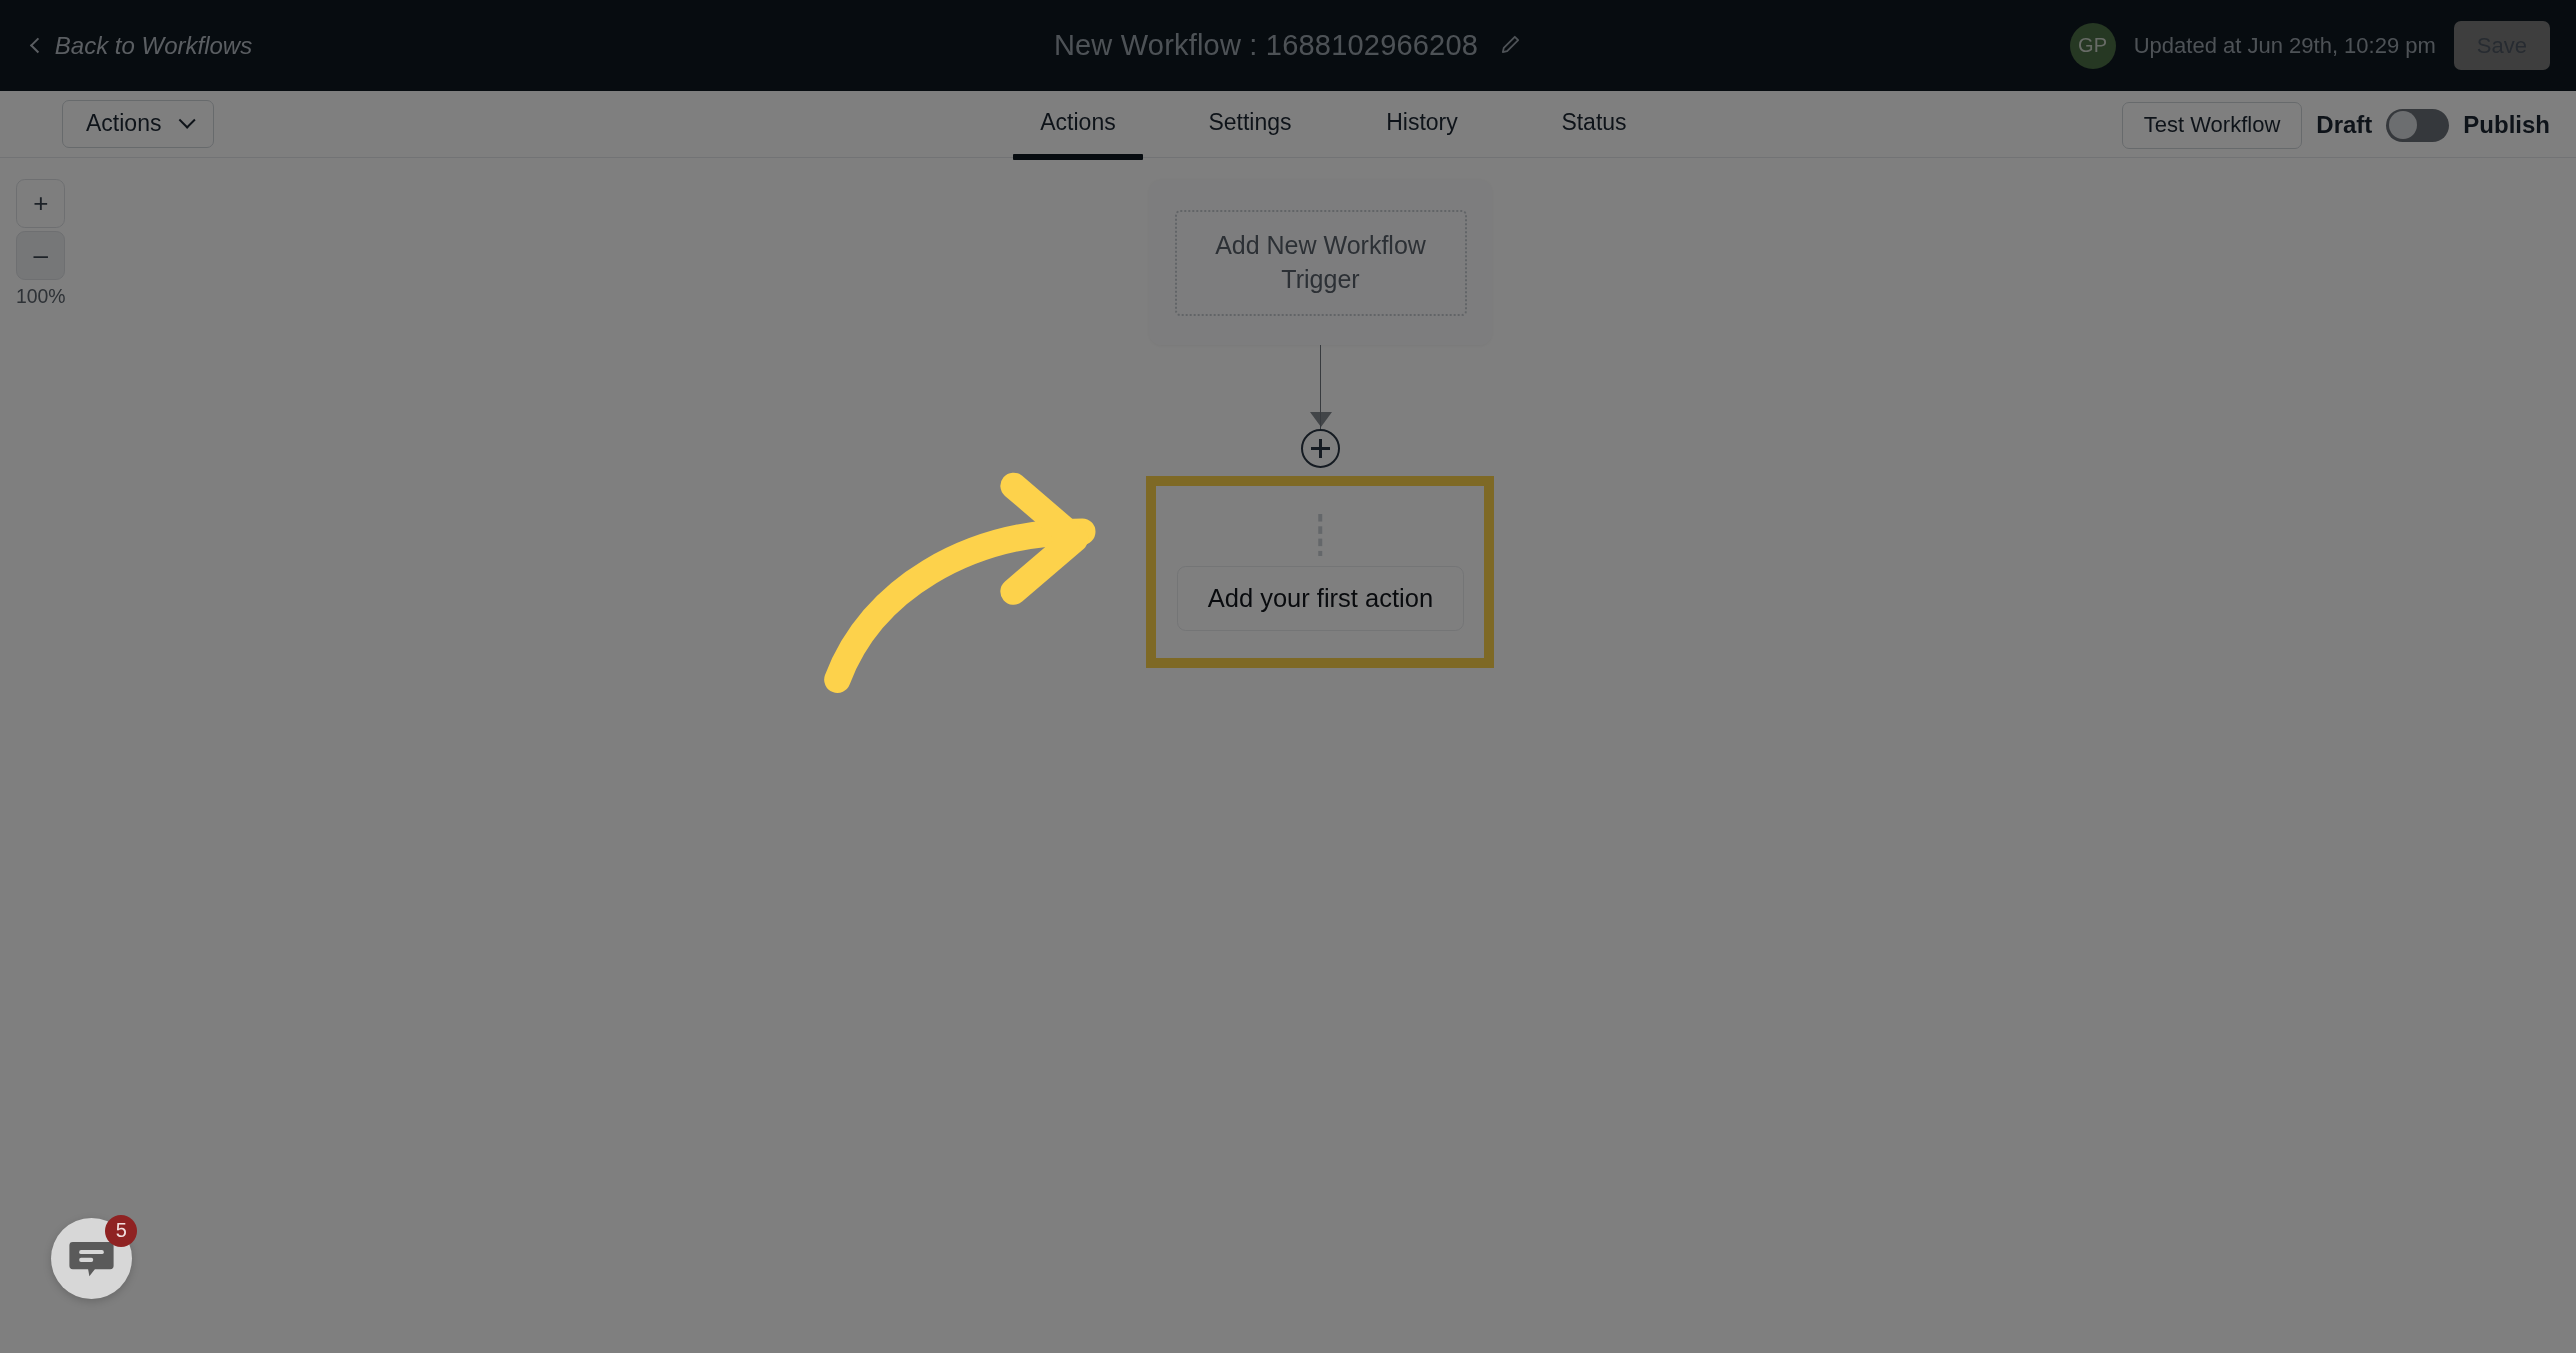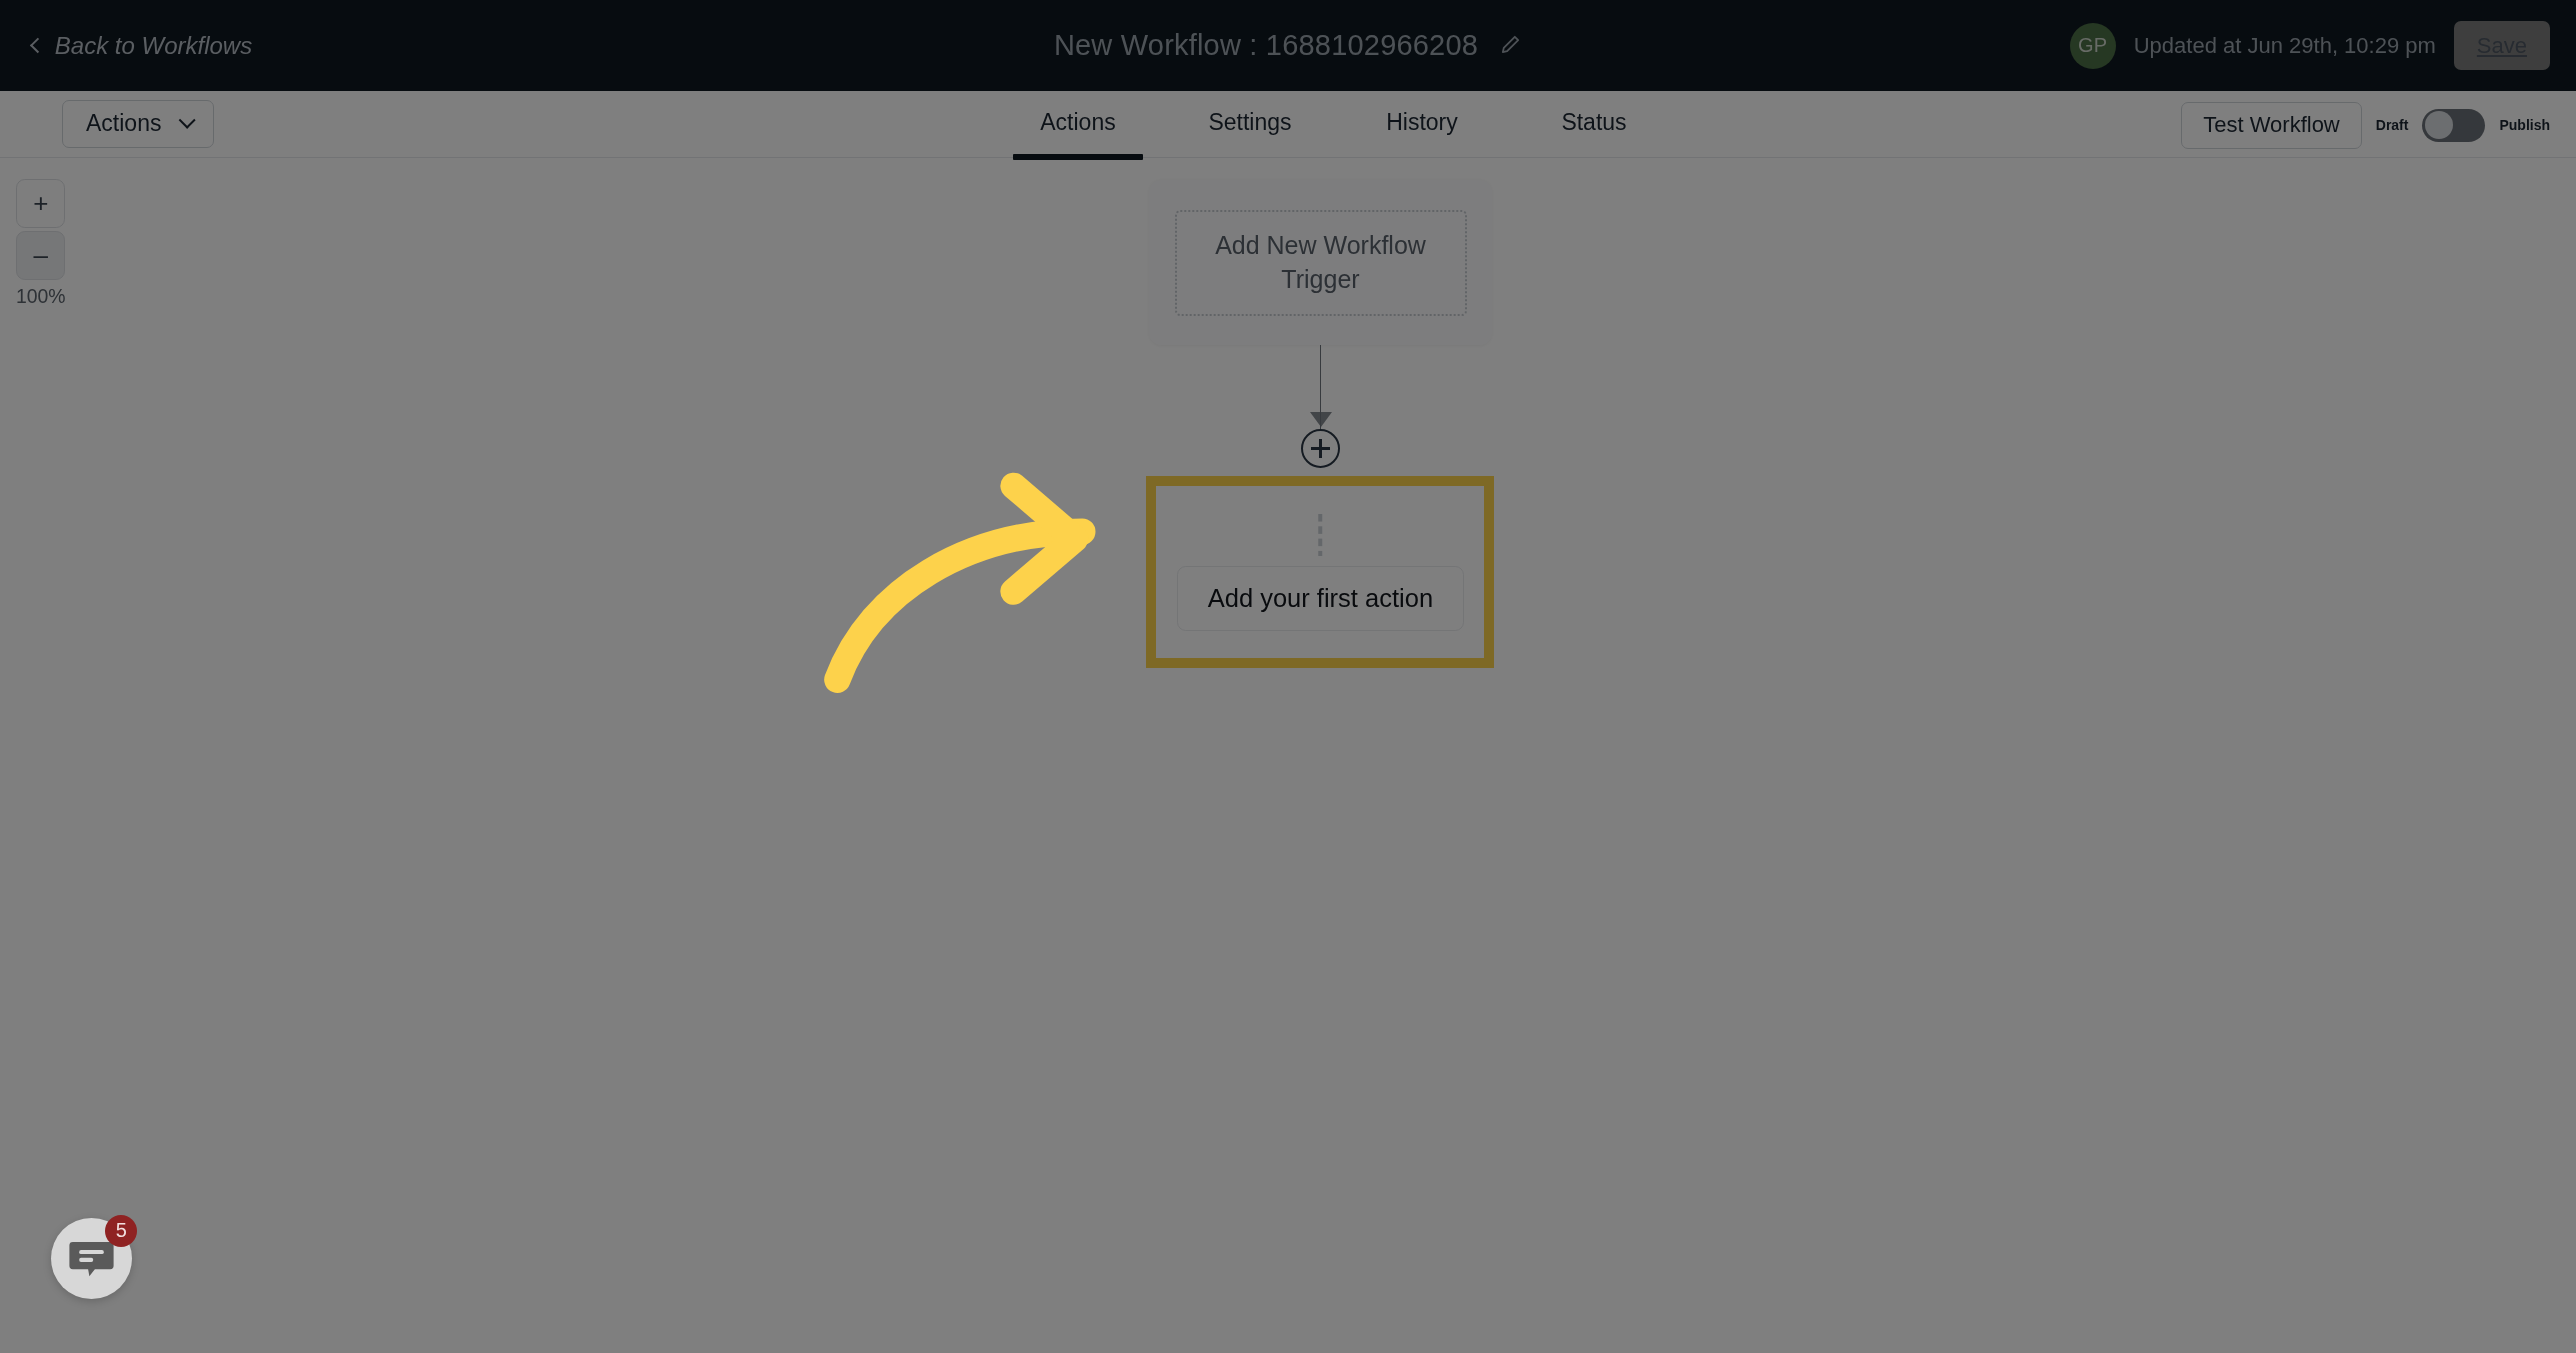--- a/index.html
+++ b/index.html
@@ -90,21 +90,20 @@
   }
   .save-btn {
     background: #7d7d7d;
     color: #4e5762;
     border: none;
     border-radius: 7px;
     font-size: 22px;
     font-family: inherit;
     padding: 11.4px 23px;
     cursor: pointer;
-    text-decoration: underline;
   }
 
   
   .toolbar {
     position: absolute;
     top: 91px; left: 0;
     width: 2576px;
     height: 67px;
     background: #ffffff;
     border-bottom: 1.8px solid #e4e7ea;
@@ -166,21 +165,21 @@
   .test-btn {
     border: 1.3px solid #cfd4d9;
     border-radius: 7px;
     background: #fff;
     color: #1d2733;
     font-size: 22px;
     font-family: inherit;
     padding: 9.7px 21px;
     cursor: pointer;
   }
-  .pub-label { font-size: 14px; font-weight: bold; color: #1d2733; }
+  .pub-label { font-size: 24px; font-weight: bold; color: #1d2733; }
   .toggle {
     width: 63px; height: 33px;
     border-radius: 16.7px;
     background: #6b7178;
     position: relative;
     cursor: pointer;
   }
   .toggle .knob {
     position: absolute;
     left: 2.6px; top: 2.6px;

